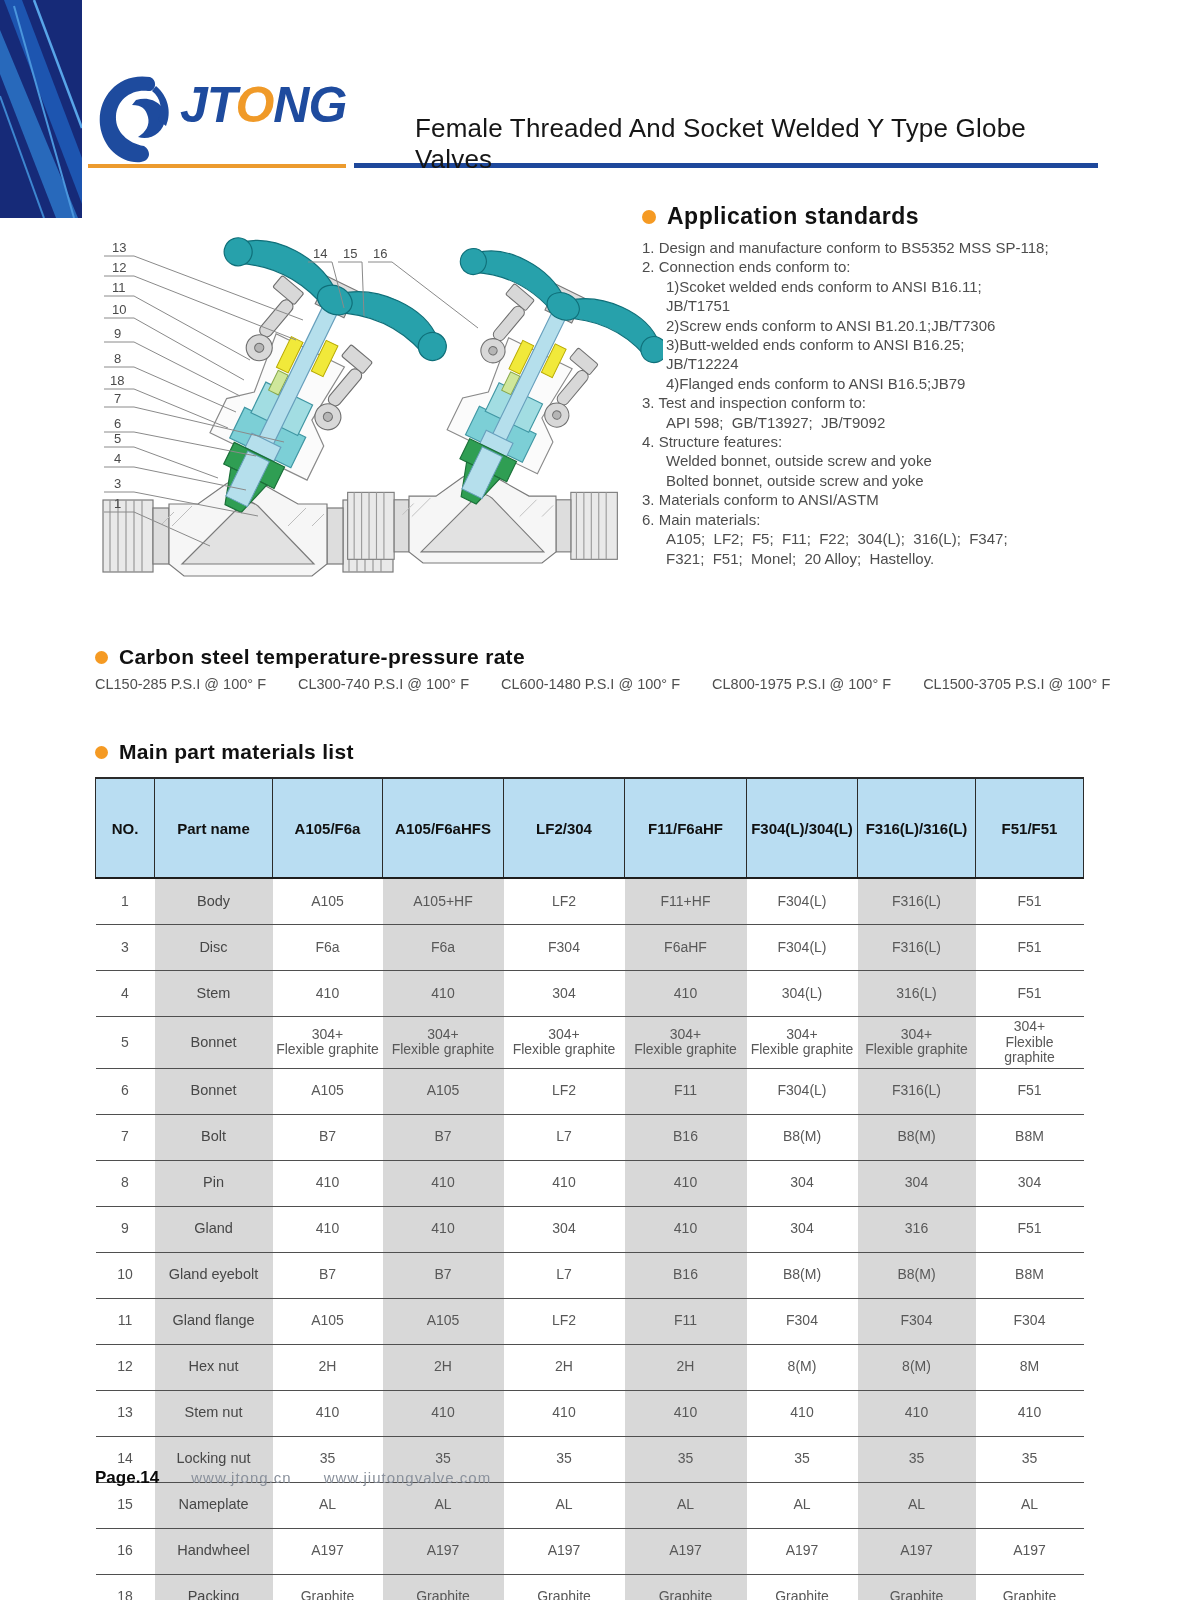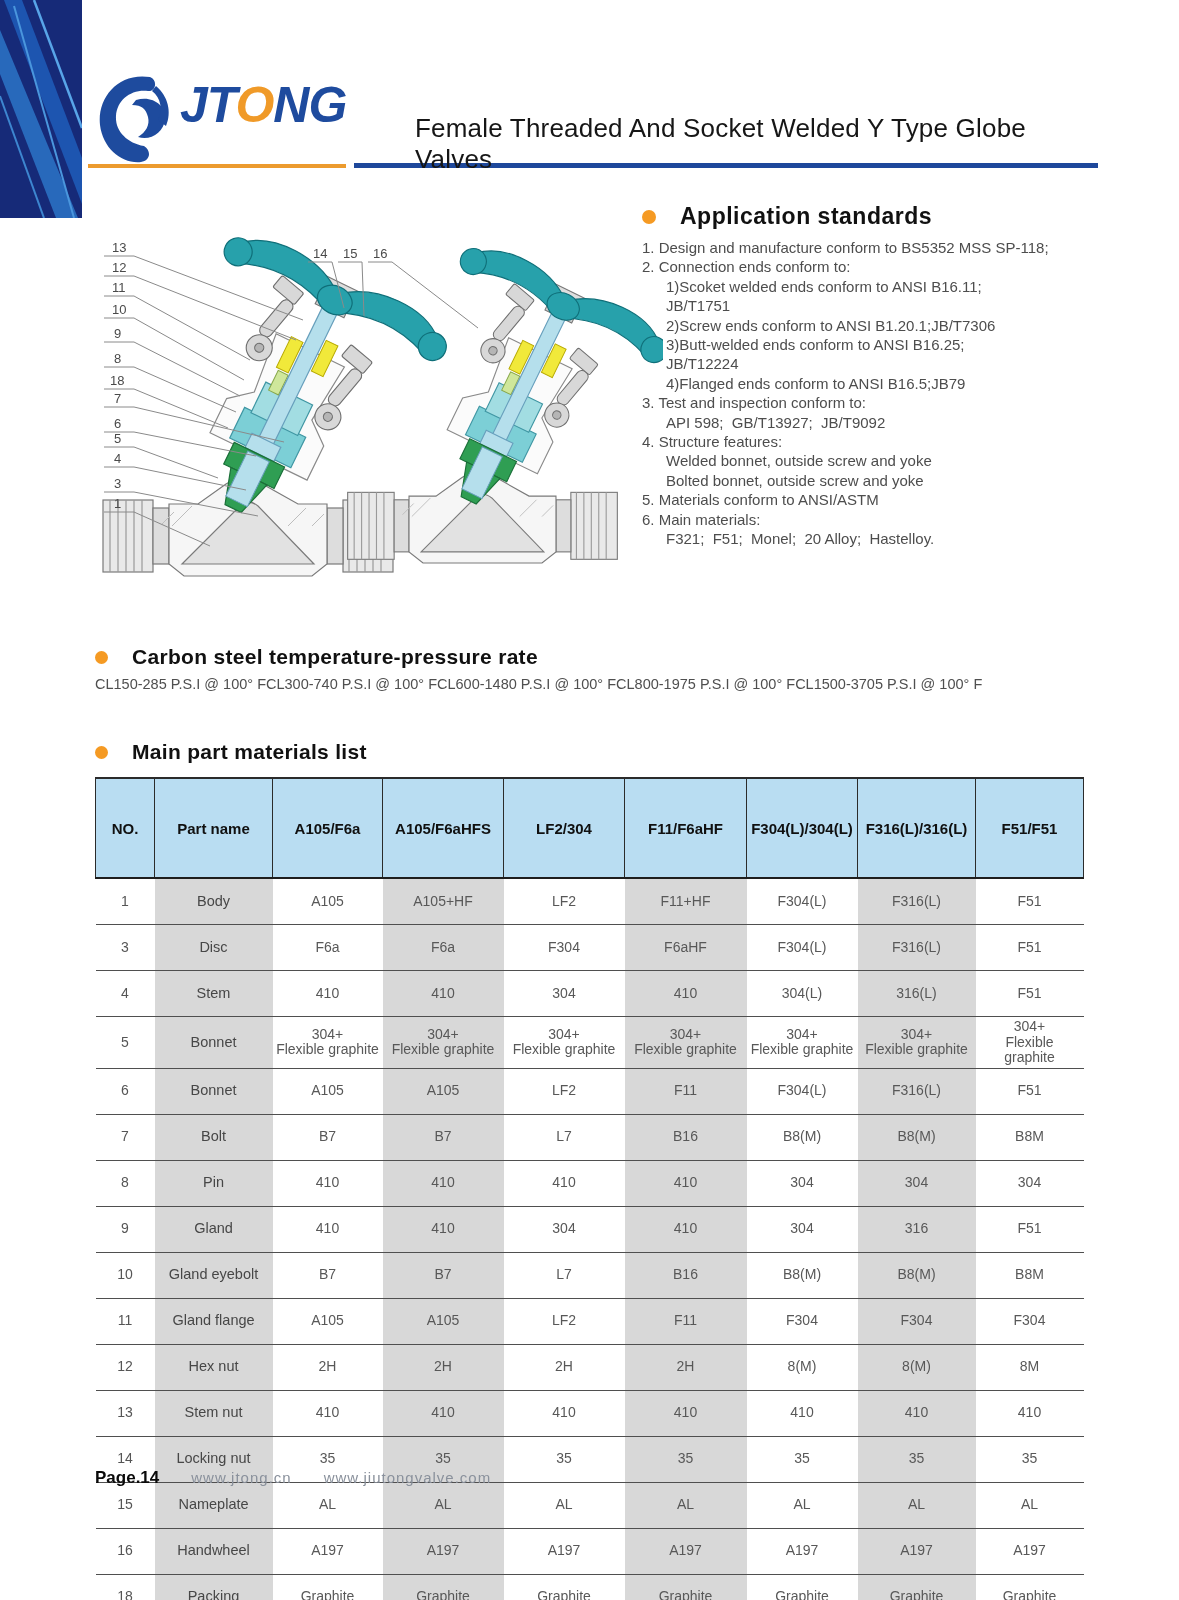--- a/index.html
+++ b/index.html
@@ -17,31 +17,31 @@
   .logo-underline{position:absolute;left:88px;top:164px;width:258px;height:4px;background:#ec9b2e;}
   .title-underline{position:absolute;left:354px;top:163px;width:744px;height:5px;background:#1e489b;}
   .page-title{position:absolute;left:415px;top:113px;width:650px;font-size:26px;
               color:#161616;letter-spacing:0.2px;}
 
   
   .diagram{position:absolute;left:98px;top:228px;}
 
   
   .app-standards{position:absolute;left:642px;top:203px;width:455px;}
-  .sec-head{display:flex;align-items:center;gap:24px;font-weight:bold;color:#111;}
+  .sec-head{display:flex;align-items:center;gap:11px;font-weight:bold;color:#111;}
   .sec-head.big{font-size:23px;letter-spacing:0.5px;}
   .sec-head.mid{font-size:21px;letter-spacing:0.3px;}
   .dot{width:14px;height:14px;border-radius:50%;background:#f59a23;flex:0 0 auto;}
   .std-lines{margin-top:8px;}
   .std-line{font-size:15px;color:#4d4d4d;line-height:19.4px;white-space:pre-wrap;}
   .std-line[data-indent="1"]{padding-left:24px;}
 
   
   .pressure{position:absolute;left:95px;top:645px;width:1005px;}
-  .rate-row{display:flex;margin-top:7px;}
+  .rate-row{display:flex;gap:32px;margin-top:7px;}
   .rate-item{font-size:14.5px;color:#4f4f4f;white-space:pre;}
 
   
   .materials{position:absolute;left:95px;top:740px;width:988px;}
   .mat-table{border-collapse:collapse;table-layout:fixed;width:988px;margin-top:13px;
              border-bottom:2.5px solid #555;}
   .mat-table col.c1{width:59px;}  .mat-table col.c2{width:118px;}
   .mat-table col.c3{width:110px;} .mat-table col.c4{width:121px;}
   .mat-table col.c5{width:121px;} .mat-table col.c6{width:122px;}
   .mat-table col.c7{width:111px;} .mat-table col.c8{width:118px;}
@@ -208,24 +208,25 @@
         <div class="std-line" data-indent="0">3. Test and inspection conform to:</div>
 
         <div class="std-line" data-indent="1">API 598;  GB/T13927;  JB/T9092</div>
 
         <div class="std-line" data-indent="0">4. Structure features:</div>
 
         <div class="std-line" data-indent="1">Welded bonnet, outside screw and yoke</div>
 
         <div class="std-line" data-indent="1">Bolted bonnet, outside screw and yoke</div>
 
-        <div class="std-line" data-indent="0">5. Materials conform to ANSI/ASTM</div>
+        <div class="std-line" data-indent="0">3. Materials conform to ANSI/ASTM</div>
 
         <div class="std-line" data-indent="0">6. Main materials:</div>
 
+        <div class="std-line" data-indent="1">A105;  LF2;  F5;  F11;  F22;  304(L);  316(L);  F347;</div>
 
         <div class="std-line" data-indent="1">F321;  F51;  Monel;  20 Alloy;  Hastelloy.</div>
       </div>
   </section>
 
   <section class="pressure">
     <div class="sec-head mid">
       <span class="dot" style="width:13px;height:13px;"></span>
       <span>Carbon steel temperature-pressure rate</span>
     </div>

